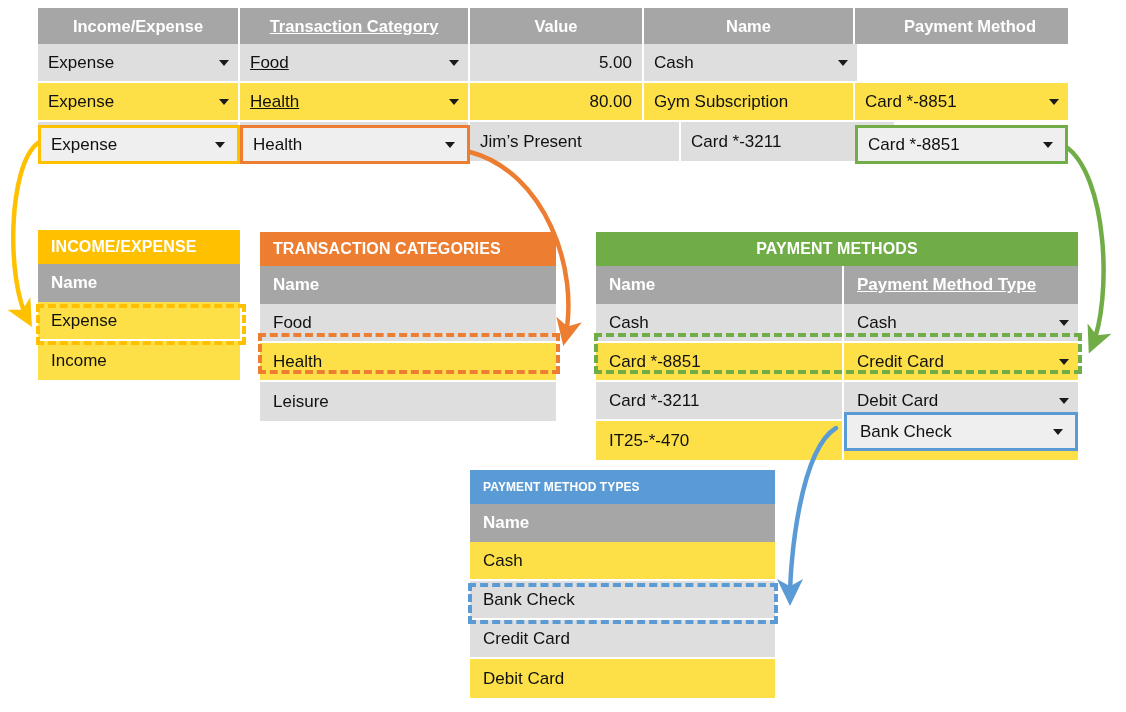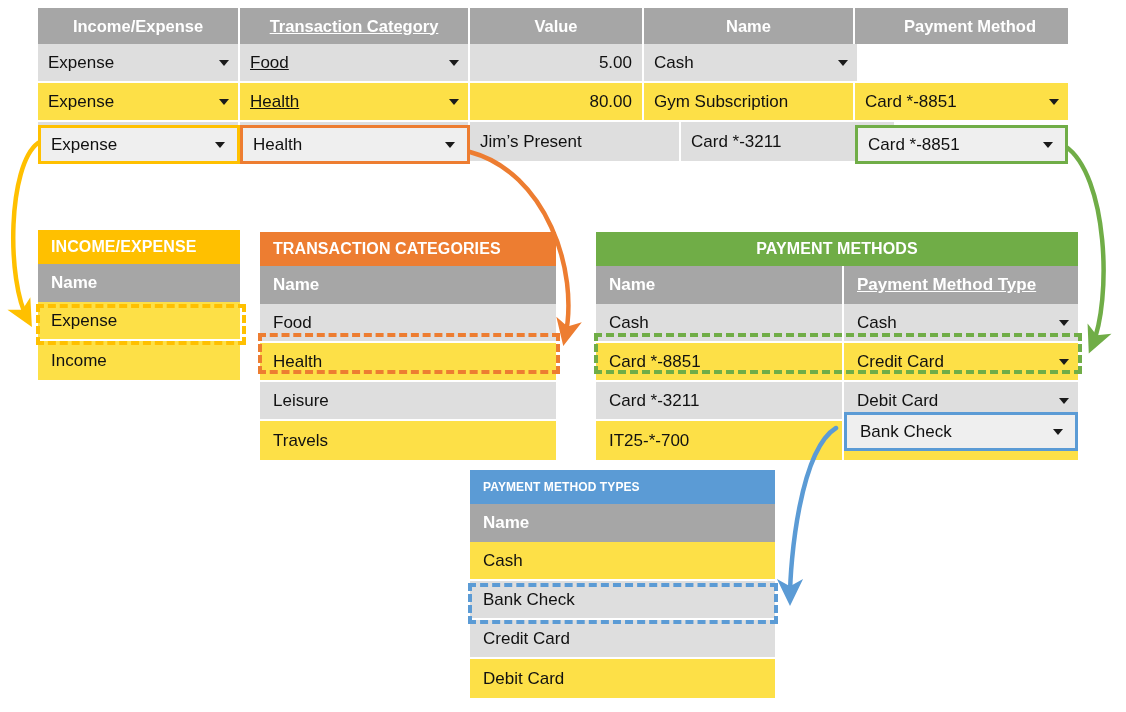--- a/index.html
+++ b/index.html
@@ -280,23 +280,20 @@
     </div>
     <div class="row alt-a">
       <div class="cell">Food</div>
     </div>
     <div class="row alt-b">
       <div class="cell">Health</div>
     </div>
     <div class="row alt-a">
       <div class="cell">Leisure</div>
     </div>
-    <div class="row alt-b">
-      <div class="cell">Travels</div>
-    </div>
   </div>
 
   <div class="tbl" id="payment-methods">
     <div class="title">PAYMENT METHODS</div>
     <div class="hdr-row">
       <div class="hdr pm-name">Name</div>
       <div class="hdr pm-type">Payment Method Type</div>
     </div>
     <div class="row alt-a">
       <div class="cell pm-name">Cash</div>
@@ -313,21 +310,21 @@
       </div>
     </div>
     <div class="row alt-a">
       <div class="cell pm-name">Card *-3211</div>
       <div class="cell pm-type">
         <span>Debit Card</span>
         <span class="caret"></span>
       </div>
     </div>
     <div class="row alt-b">
-      <div class="cell pm-name">IT25-*-700</div>
+      <div class="cell pm-name">IT25-*-470</div>
       <div class="cell pm-type">
         <span>Bank Check</span>
         <span class="caret"></span>
       </div>
     </div>
   </div>
 
   <div class="tbl" id="payment-method-types">
     <div class="title">PAYMENT METHOD TYPES</div>
     <div class="hdr-row">

